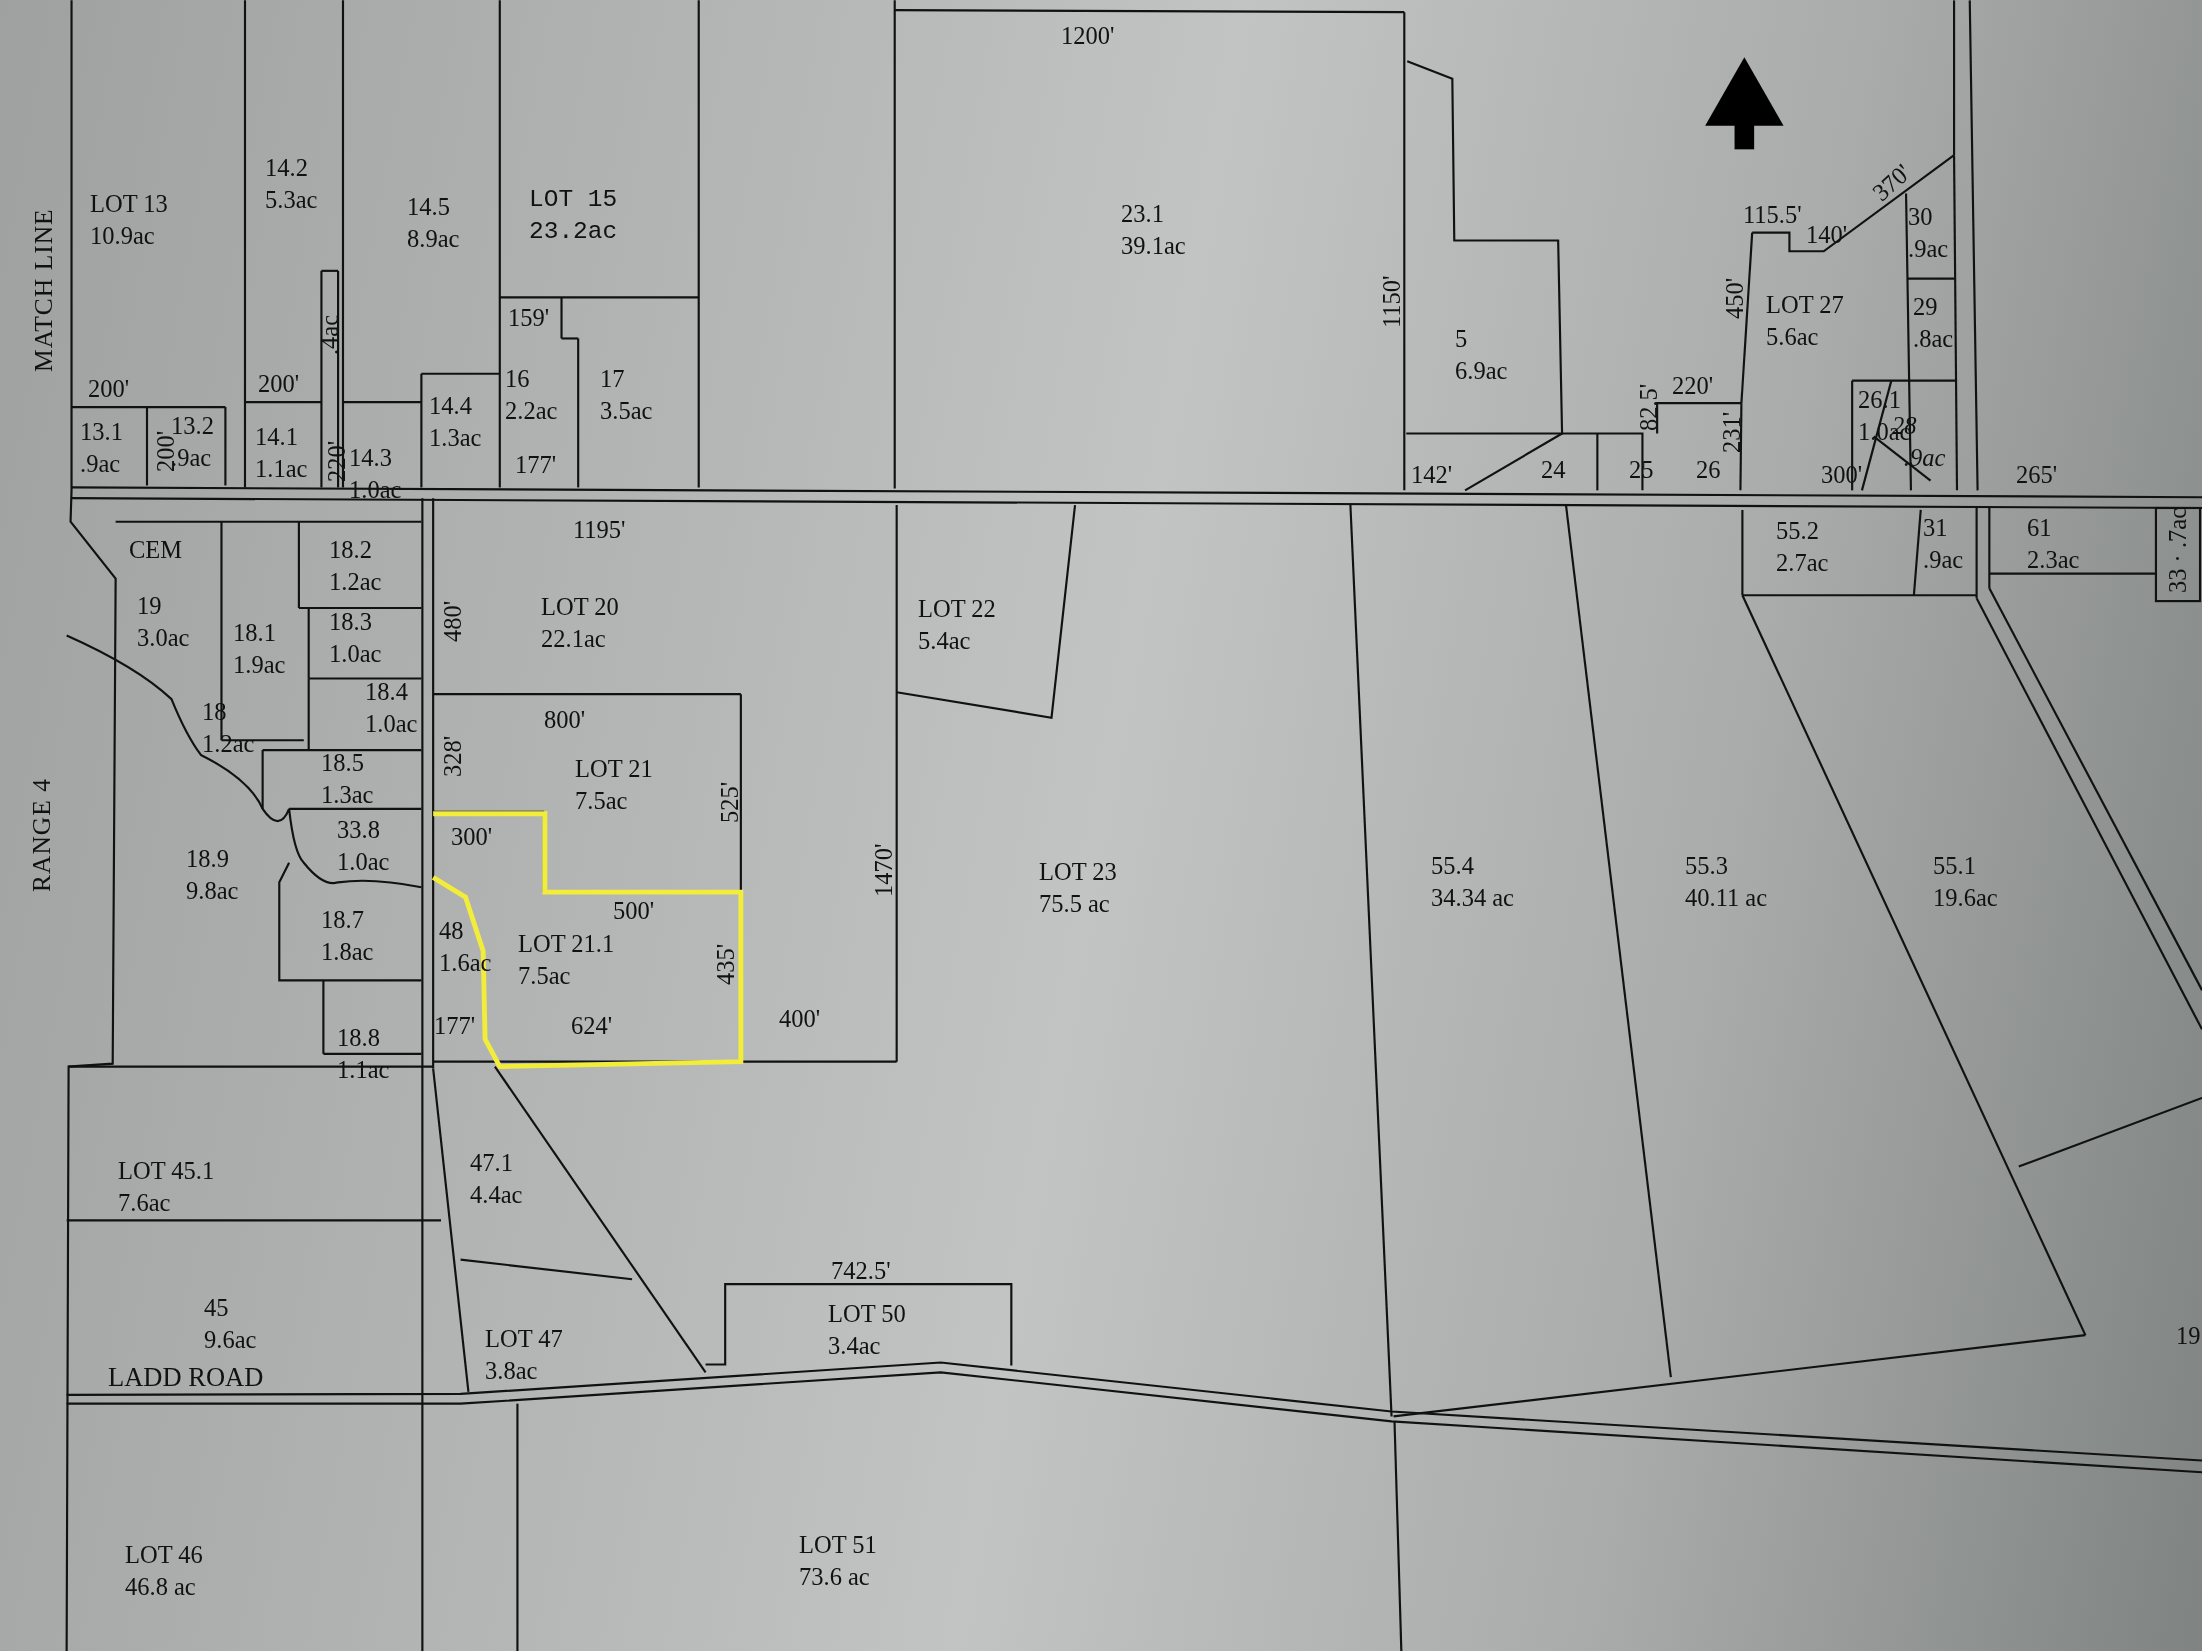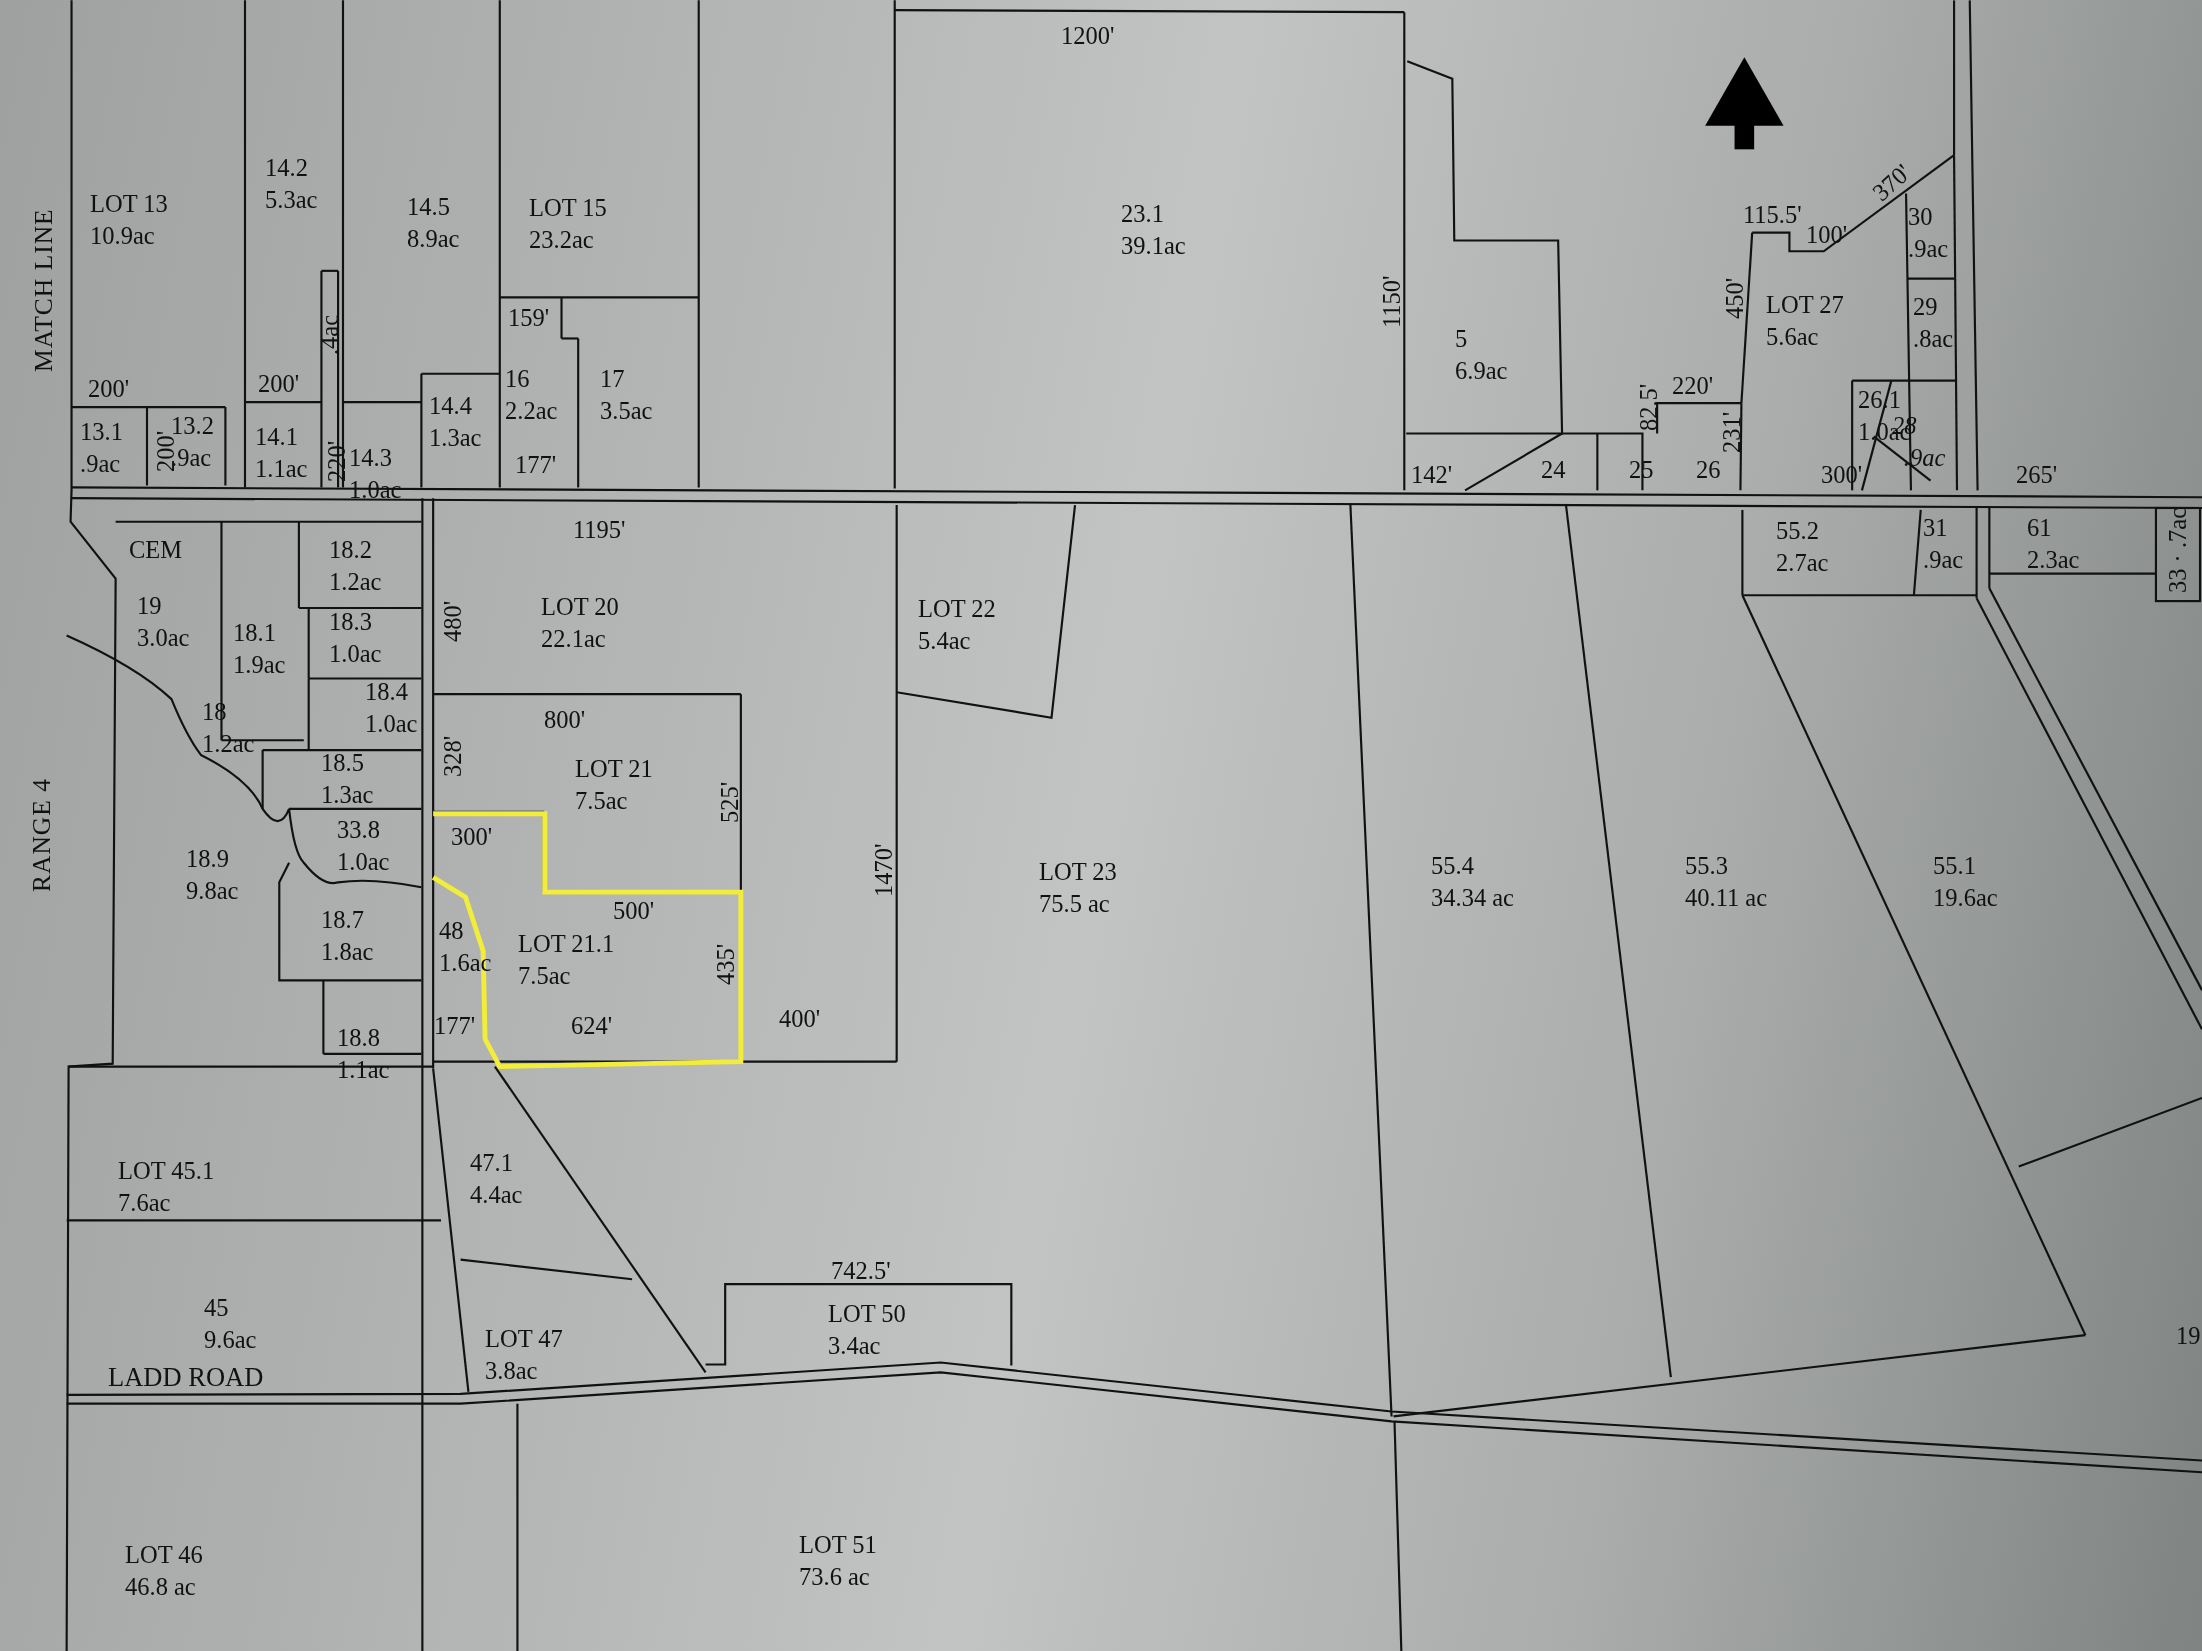--- a/index.html
+++ b/index.html
@@ -182,21 +182,21 @@
       <span>8.9ac</span>
     </div>
   <div class="lbl" style="left:349px;top:417px;margin-top:25px;">
       <span>14.3</span>
       <span>1.0ac</span>
     </div>
   <div class="lbl" style="left:429px;top:390px;">
       <span>14.4</span>
       <span>1.3ac</span>
     </div>
-  <div class="lbl" style="left:529px;top:192px;">
+  <div class="lbl" style="left:529px;top:184px;font-family:Liberation Mono, monospace;">
       <span>LOT 15</span>
       <span>23.2ac</span>
     </div>
   <div class="lbl" style="left:505px;top:363px;">
       <span>16</span>
       <span>2.2ac</span>
     </div>
   <div class="lbl" style="left:600px;top:363px;">
       <span>17</span>
       <span>3.5ac</span>
@@ -366,21 +366,21 @@
   <div class="dim rot" style="left:152px;top:472px;">200'</div>
   <div class="dim rot" style="left:323px;top:482px;">220'</div>
   <div class="dim" style="left:508px;top:304px;">159'</div>
   <div class="dim" style="left:515px;top:451px;">177'</div>
   <div class="dim" style="left:1411px;top:461px;">142'</div>
   <div class="dim rot" style="left:1635px;top:431px;">82.5'</div>
   <div class="dim" style="left:1672px;top:372px;">220'</div>
   <div class="dim rot" style="left:1718px;top:453px;">231'</div>
   <div class="dim rot" style="left:1721px;top:319px;">450'</div>
   <div class="dim" style="left:1743px;top:201px;">115.5'</div>
-  <div class="dim" style="left:1806px;top:221px;">100'</div>
+  <div class="dim" style="left:1806px;top:221px;">140'</div>
   <div class="dim" style="left:1867px;top:186px;transform:rotate(-42deg);transform-origin:left top;">370'</div>
   <div class="dim" style="left:1821px;top:461px;">300'</div>
   <div class="dim" style="left:2016px;top:461px;">265'</div>
   <div class="dim" style="left:573px;top:516px;">1195'</div>
   <div class="dim rot" style="left:439px;top:642px;">480'</div>
   <div class="dim" style="left:544px;top:706px;">800'</div>
   <div class="dim rot" style="left:439px;top:777px;">328'</div>
   <div class="dim rot" style="left:716px;top:823px;">525'</div>
   <div class="dim" style="left:451px;top:823px;">300'</div>
   <div class="dim" style="left:613px;top:897px;">500'</div>

